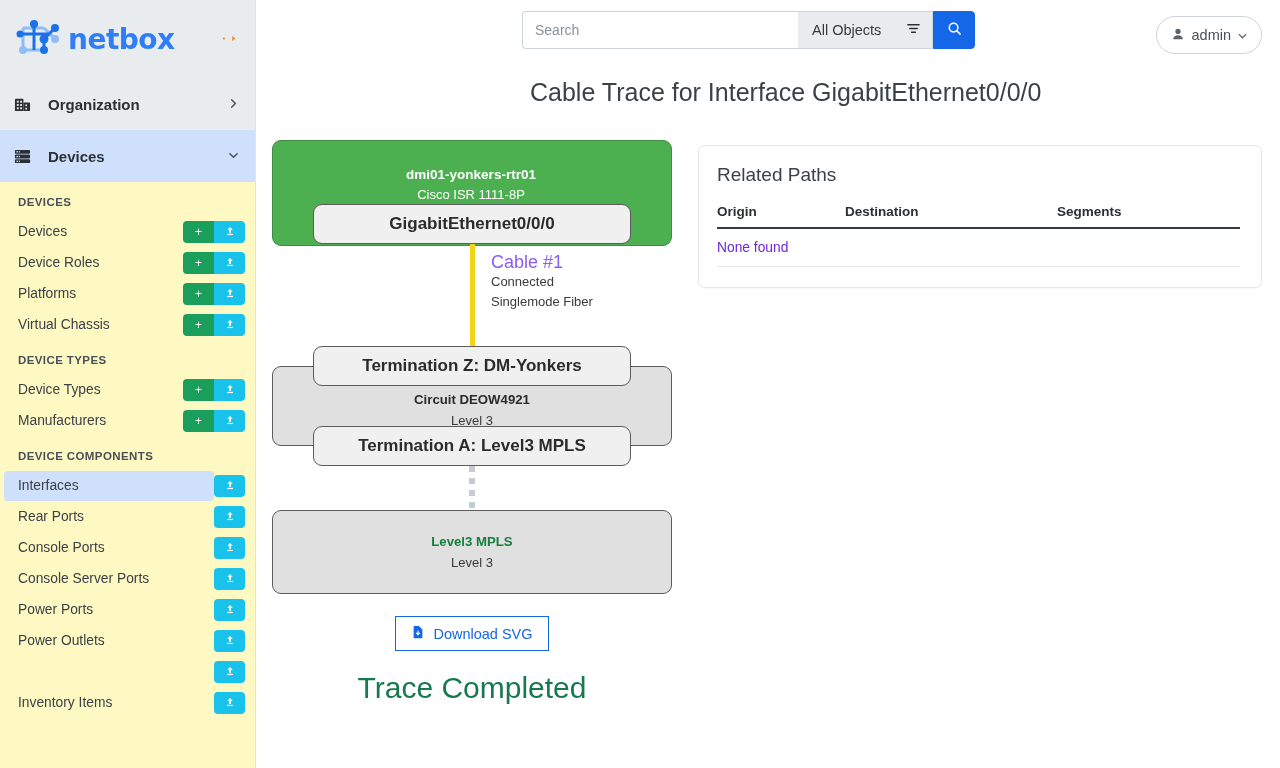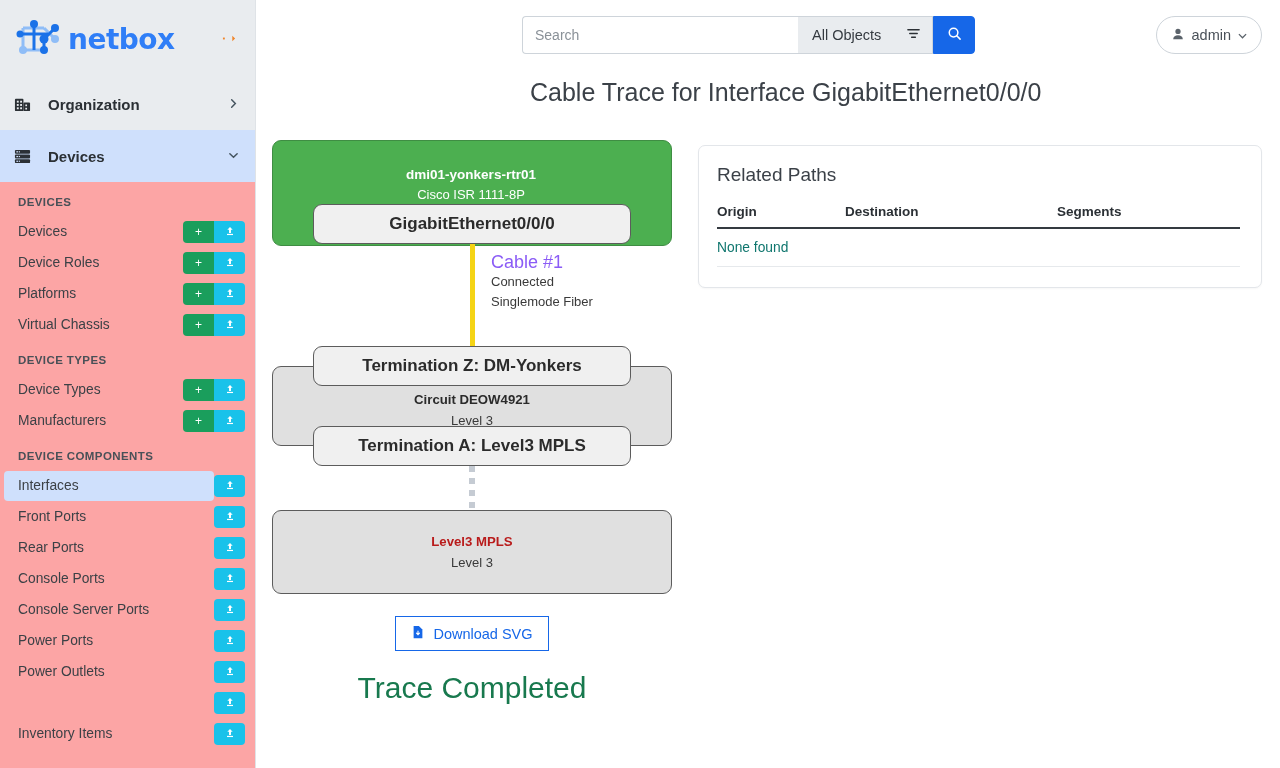--- a/index.html
+++ b/index.html
@@ -11,21 +11,21 @@
     font-family: "Liberation Sans", sans-serif;
     color: #343a40;
   }
 
   
   .app { display: flex; width: 1280px; height: 768px; }
 
   
   .sidebar {
     width: 256px; min-width: 256px; height: 768px;
-    background: #fca5a5;
+    background: #fef9c3;
     overflow: hidden;
     position: relative;
     border-right: 1px solid #dfe3e7;
   }
   .brand {
     height: 78px;
     display: flex; align-items: center;
     padding: 0 18px 0 14px;
     background: #e9ecef;
   }
@@ -74,21 +74,21 @@
   .mini-imp.solo { border-radius: 4px; }
 
   
   .main { flex: 1 1 auto; height: 768px; overflow: hidden; background: #fff; position: relative; }
 
   .topbar {
     height: 70px; display: flex; align-items: center;
     padding: 0 18px 0 0;
   }
   .search-wrap {
-    display: flex; align-items: center;
+    display: flex; 
     margin-left: 266px; height: 48px;
   }
   .search-input {
     width: 276px; height: 38px;
     border: 1px solid #ced4da; border-right: none;
     border-radius: 4px 0 0 4px;
     padding: 0 12px; font-size: 14px; color: #343a40;
     background: #fff; outline: none;
     font-family: "Liberation Sans", sans-serif;
   }
@@ -165,21 +165,21 @@
     position: relative; z-index: 1;
   }
   .node-circuit .c1 { font-size: 13.2px; font-weight: 700; color: #2b2b2b; line-height: 21px; }
   .node-circuit .c2 { font-size: 13px; color: #3a3a3a; line-height: 21px; }
 
   .node-provider {
     background: #e0e0e0; border-color: #5c5c5c;
     height: 84px; display: flex; flex-direction: column;
     align-items: center; justify-content: center;
   }
-  .node-provider .p1 { font-size: 13.2px; font-weight: 700; color: #b91c1c; line-height: 21px; }
+  .node-provider .p1 { font-size: 13.2px; font-weight: 700; color: #15803d; line-height: 21px; }
   .node-provider .p2 { font-size: 13px; color: #3a3a3a; line-height: 21px; }
 
   .cable-region { position: relative; height: 102px; }
   .cable-line {
     position: absolute; left: 198px; top: 0;
     width: 5px; height: 102px; background: #f5d415;
   }
   .cable-info { position: absolute; left: 219px; top: 8px; text-align: left; }
   .cable-info .l1 { font-size: 18px; font-weight: 400; color: #8b5cf6; line-height: 20px; }
   .cable-info .l2 { font-size: 13px; color: #3a3a3a; line-height: 20px; }
@@ -210,21 +210,21 @@
     background: #fff; padding: 16px 21px 20px 18px;
     box-shadow: 0 1px 2px rgba(0,0,0,.035);
   }
   .card-title { font-size: 19px; font-weight: 400; color: #3b4148; padding: 2px 0 14px 0; }
   table.paths { width: 100%; border-collapse: collapse; }
   table.paths th {
     text-align: left; font-size: 13.5px; font-weight: 700; color: #2b3035;
     padding: 4px 0 8px 0; border-bottom: 2px solid #343a40;
   }
   table.paths td {
-    font-size: 13.8px; color: #0f766e;
+    font-size: 13.8px; color: #6d28d9;
     padding: 11px 0 11px 0; border-bottom: 1px solid #e6e9ec;
   }
   .th-origin { width: 128px; }
   .th-dest { width: 212px; }
 </style>
 </head>
 <body>
 
 <div class="app">
 
@@ -393,31 +393,20 @@
           <div class="btn-stack">
             <div class="mini-btn mini-imp solo">
               <span><svg viewBox="0 0 16 16" width="12" height="12" fill="#fff">
                   <path d="M8 2.5l3.6 3.8H9.3v4.3H6.7V6.3H4.4z"></path>
                   <rect x="4" y="11.8" width="8" height="1.6"></rect>
                 </svg></span>
             </div>
           </div>
         </div>
         <div class="nav-row">
-          <div class="nav-link">Front Ports</div>
-          <div class="btn-stack">
-            <div class="mini-btn mini-imp solo">
-              <span><svg viewBox="0 0 16 16" width="12" height="12" fill="#fff">
-                  <path d="M8 2.5l3.6 3.8H9.3v4.3H6.7V6.3H4.4z"></path>
-                  <rect x="4" y="11.8" width="8" height="1.6"></rect>
-                </svg></span>
-            </div>
-          </div>
-        </div>
-        <div class="nav-row">
           <div class="nav-link">Rear Ports</div>
           <div class="btn-stack">
             <div class="mini-btn mini-imp solo">
               <span><svg viewBox="0 0 16 16" width="12" height="12" fill="#fff">
                   <path d="M8 2.5l3.6 3.8H9.3v4.3H6.7V6.3H4.4z"></path>
                   <rect x="4" y="11.8" width="8" height="1.6"></rect>
                 </svg></span>
             </div>
           </div>
         </div>

